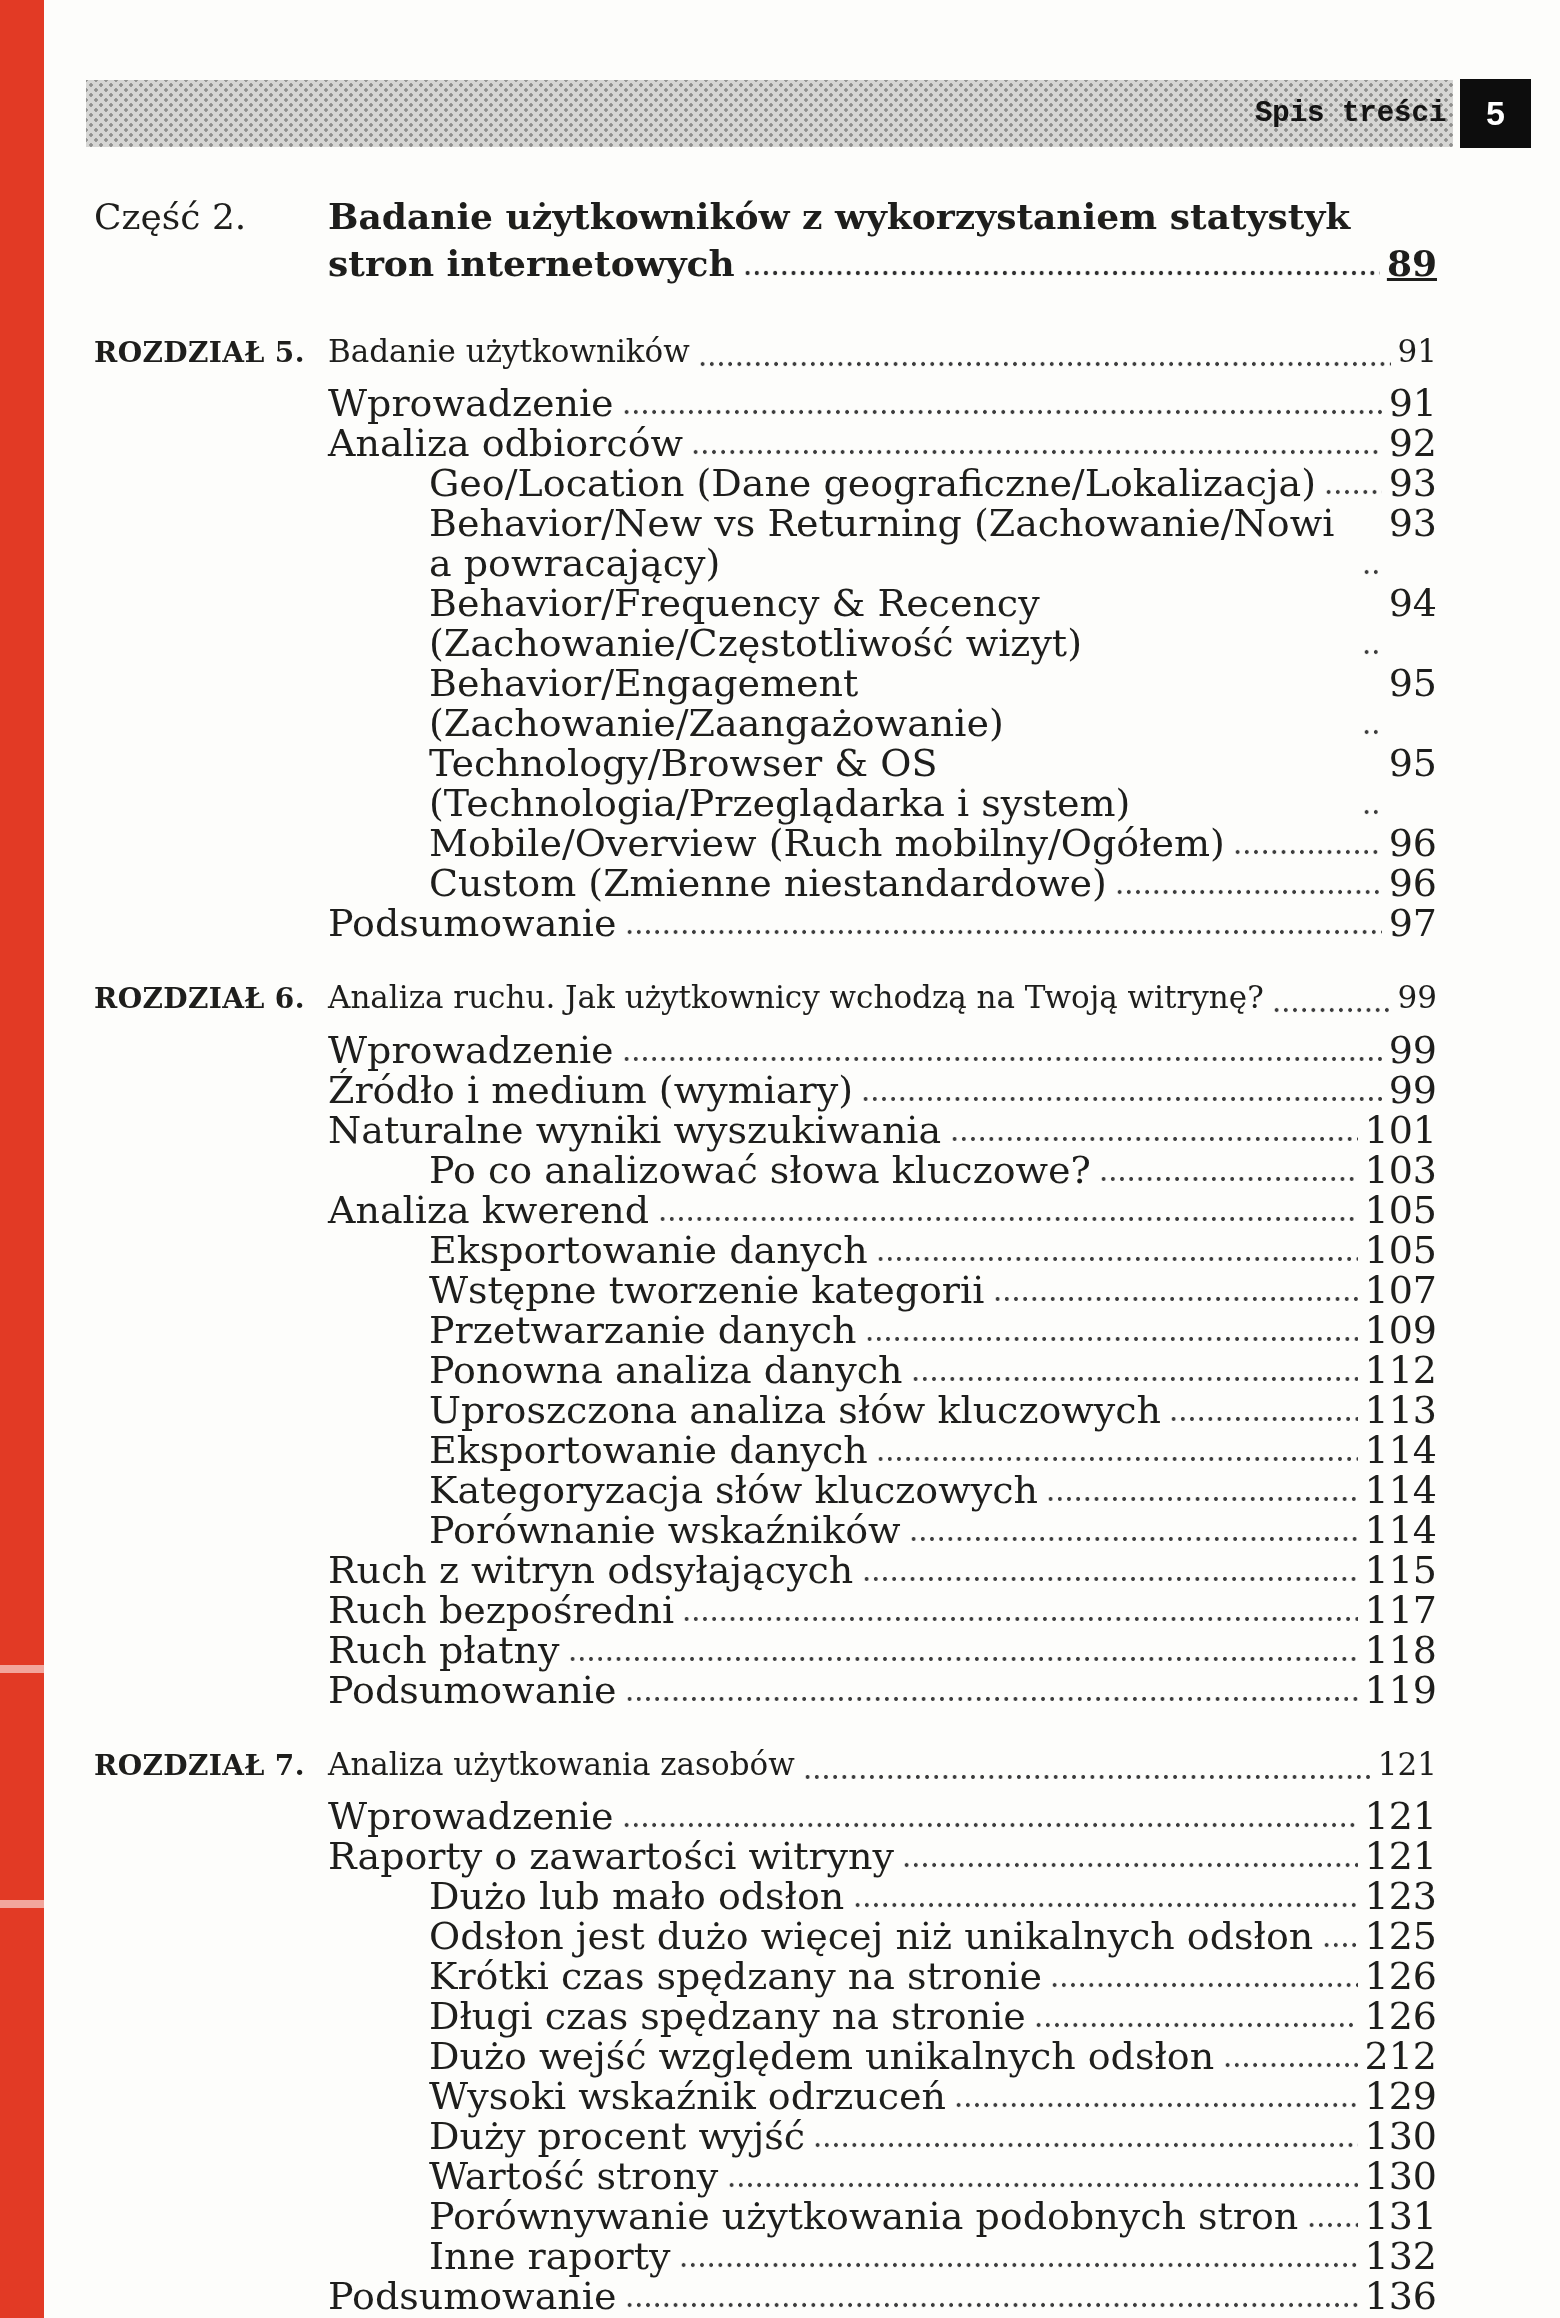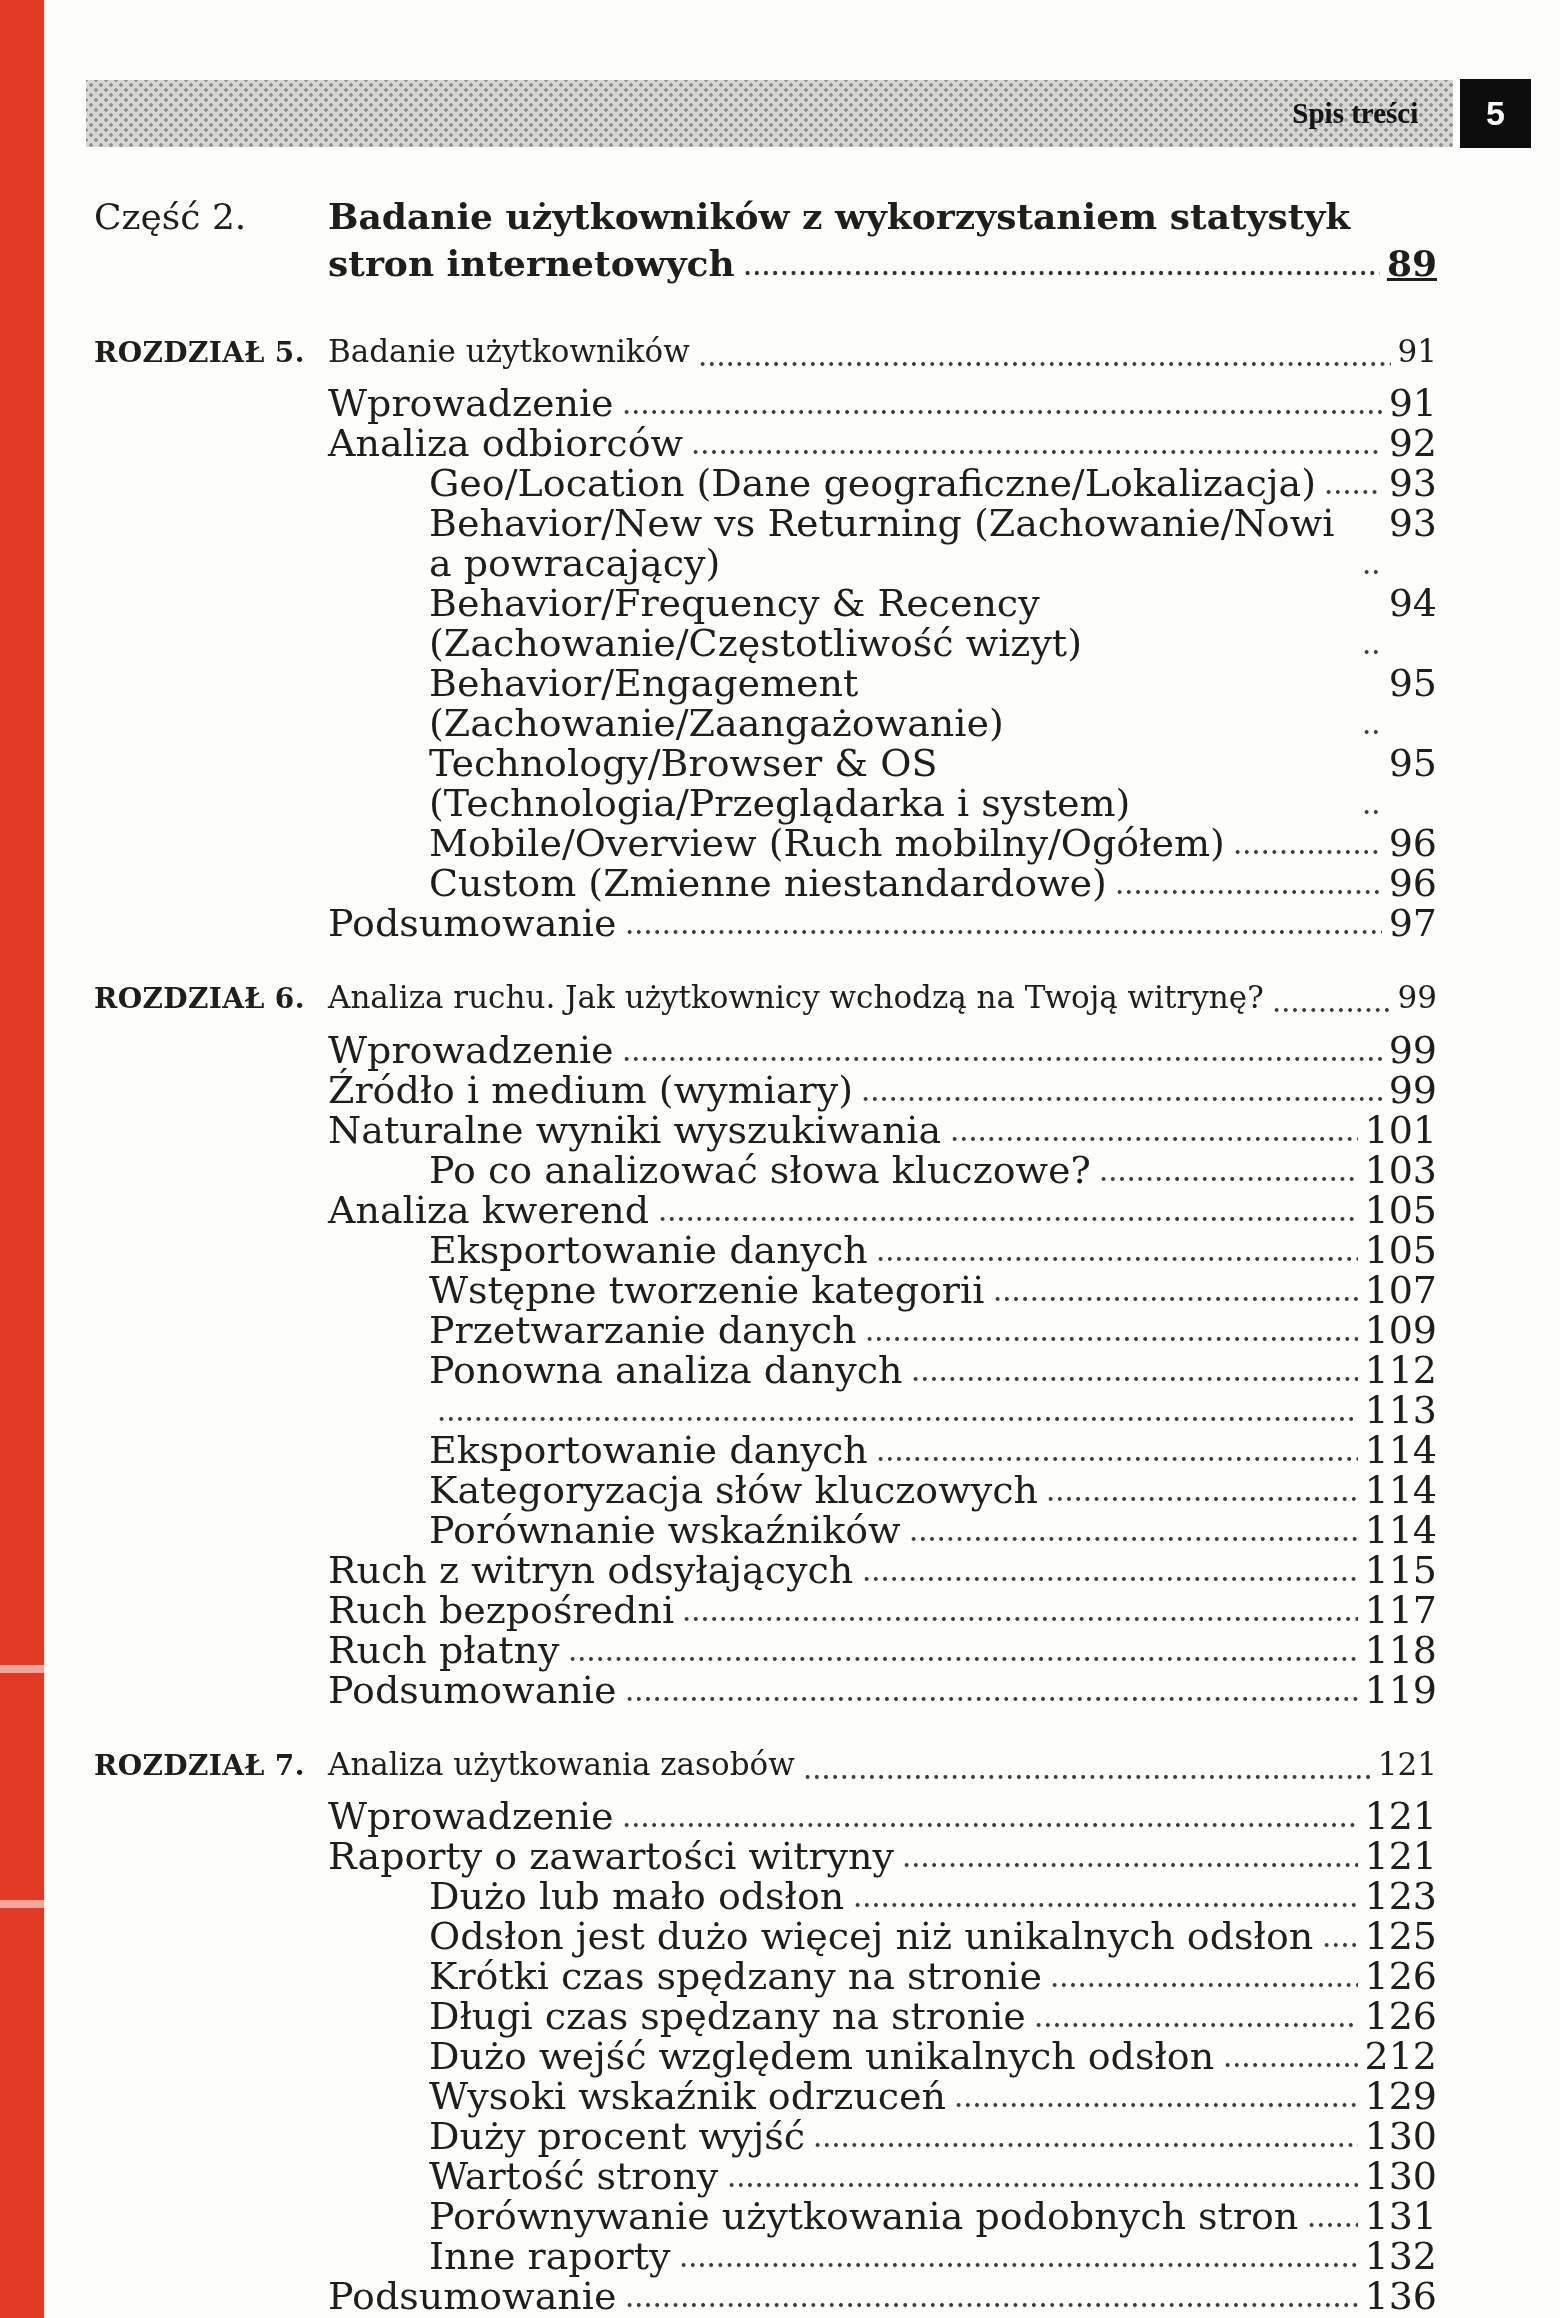--- a/index.html
+++ b/index.html
@@ -40,25 +40,25 @@
     align-items: center;
     justify-content: flex-end;
     background-color: #d6d6d4;
     background-image:
       radial-gradient(circle, #90908e 1.5px, transparent 2px),
       radial-gradient(circle, #90908e 1.5px, transparent 2px);
     background-size: 10px 10px;
     background-position: 0 0, 5px 5px;
   }
   .band-title {
-    font-family: Liberation Serif, serif;
+    font-family: Liberation Mono, monospace;
     font-weight: bold;
     font-size: 29px;
     color: #141414;
-    padding-right: 35px;
+    padding-right: 7px;
     text-shadow: 0 0 0.8px rgba(0,0,0,0.35);
   }
   .page-box {
     width: 71px;
     height: 69px;
     background: #0d0d0d;
     color: #ffffff;
     display: flex;
     align-items: center;
     justify-content: center;
@@ -292,20 +292,21 @@
     <span class="entry-page">109</span>
   </div>
 
   <div class="entry leader-row level-2">
     <span class="entry-title">Ponowna analiza danych</span>
     <span class="leader"></span>
     <span class="entry-page">112</span>
   </div>
 
   <div class="entry leader-row level-2">
+    <span class="entry-title">Uproszczona analiza słów kluczowych</span>
     <span class="leader"></span>
     <span class="entry-page">113</span>
   </div>
 
   <div class="entry leader-row level-2">
     <span class="entry-title">Eksportowanie danych</span>
     <span class="leader"></span>
     <span class="entry-page">114</span>
   </div>
 

